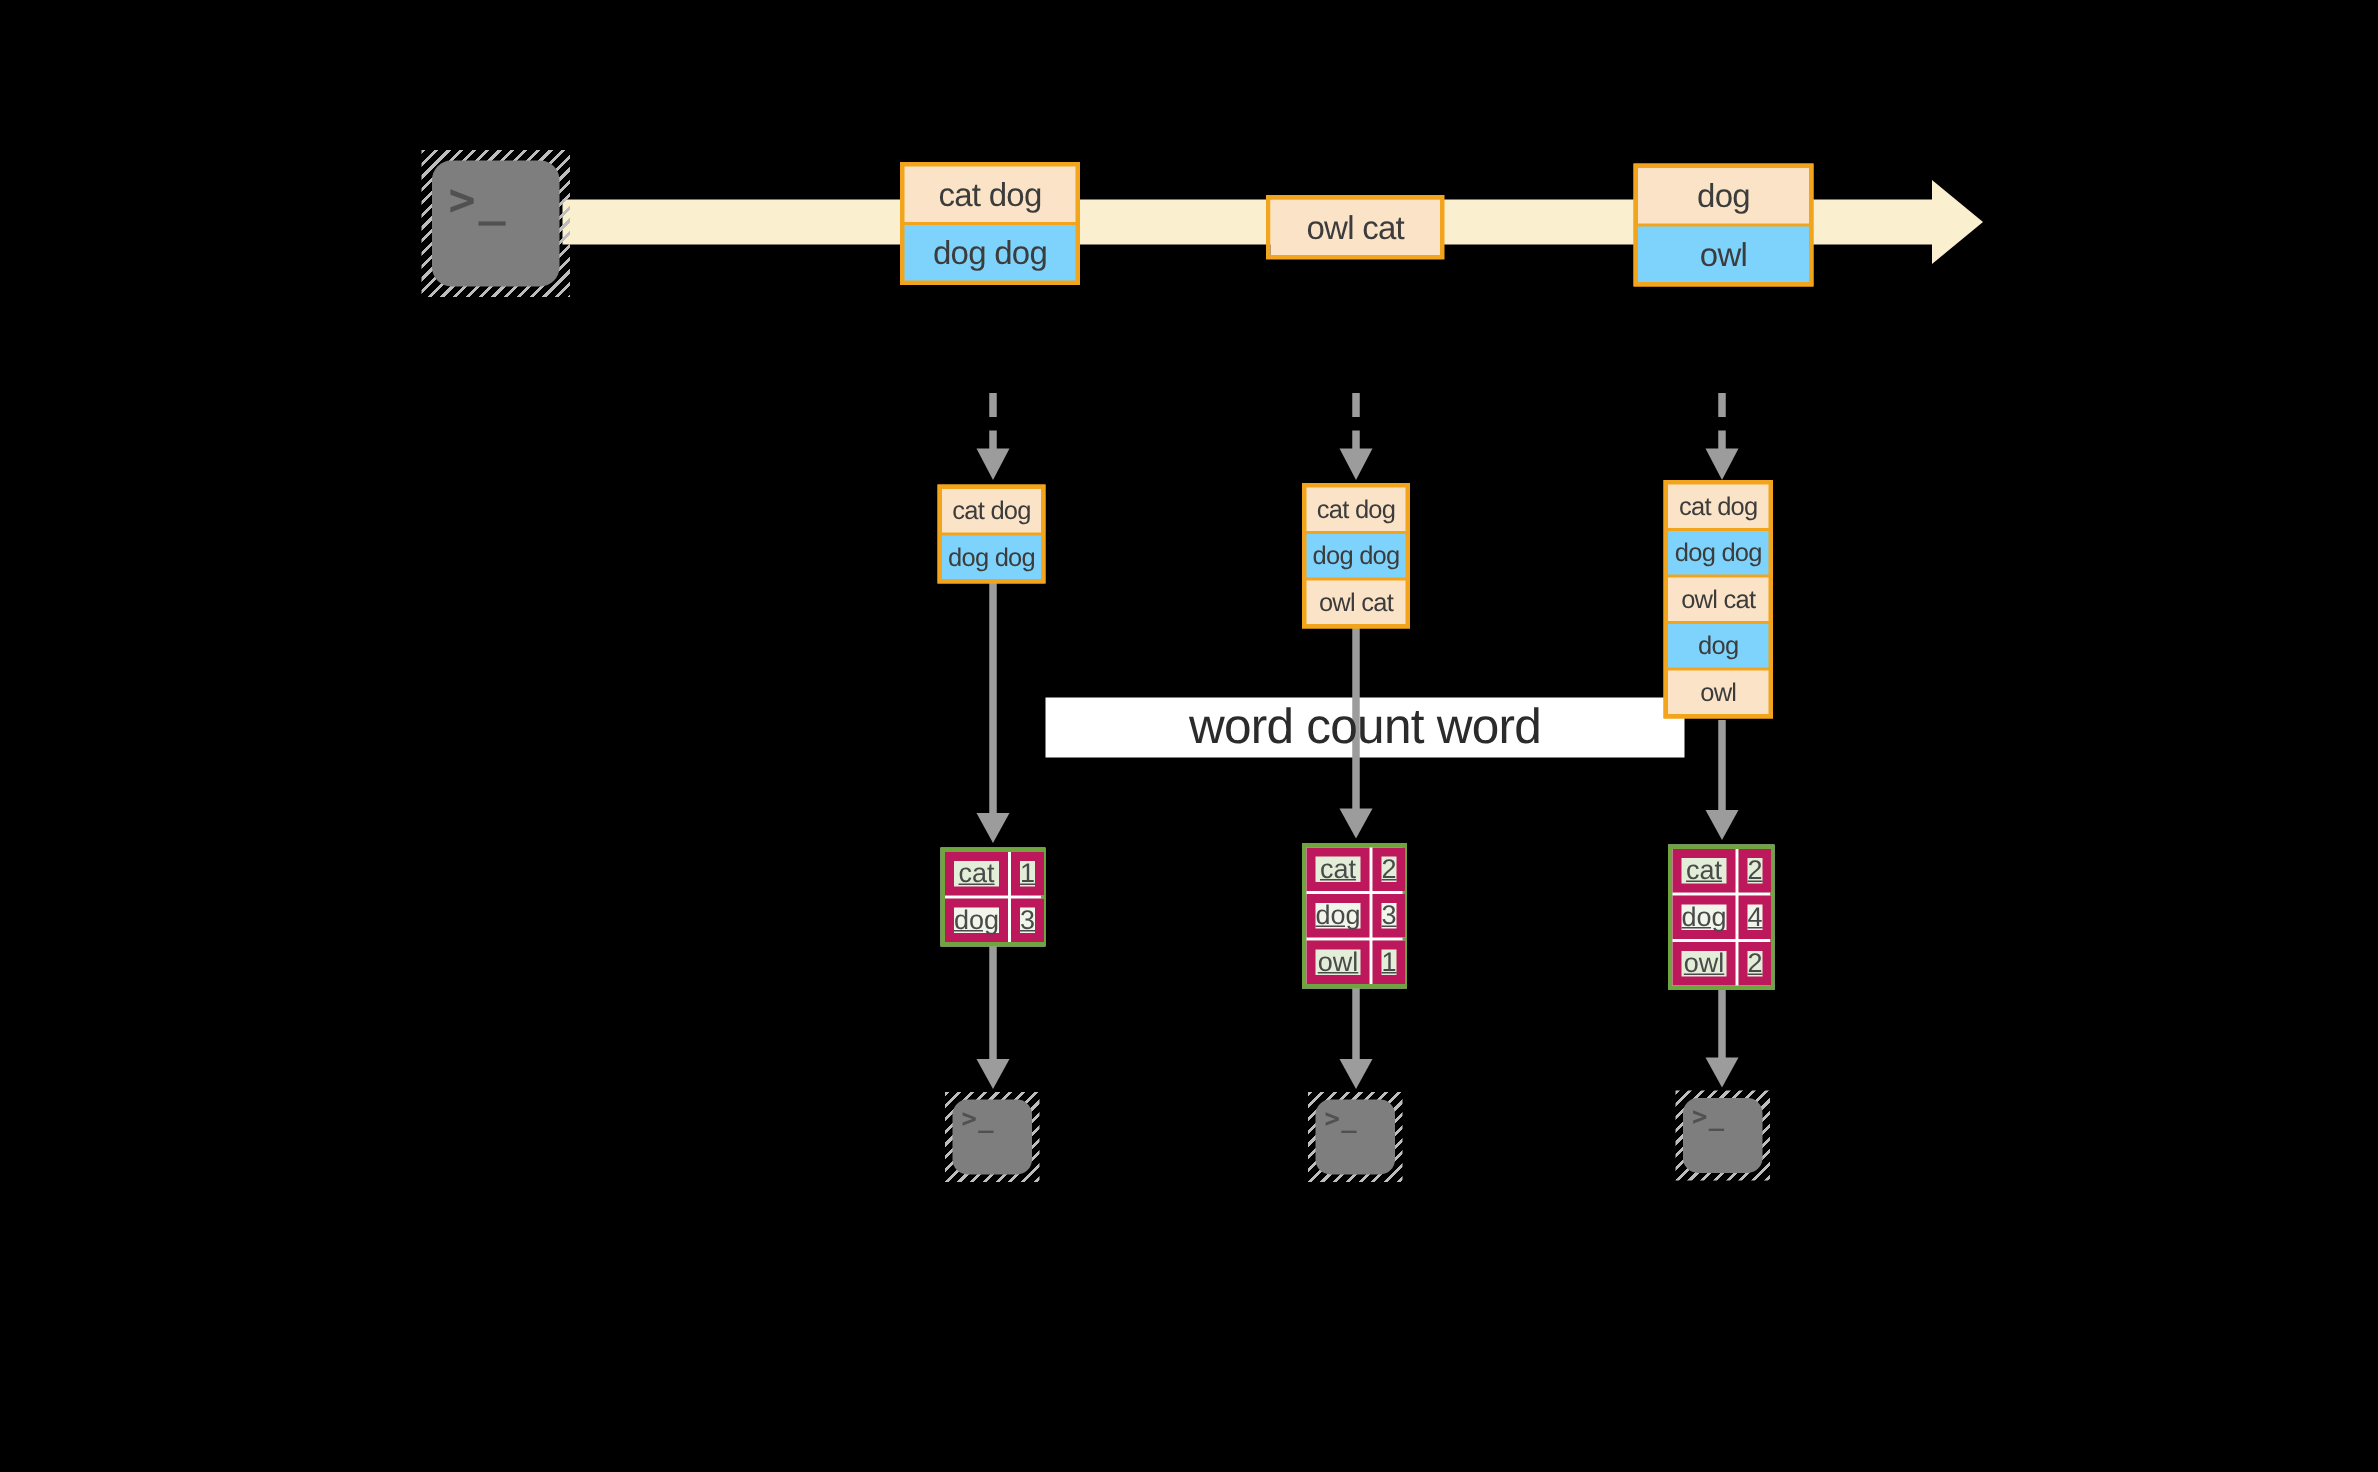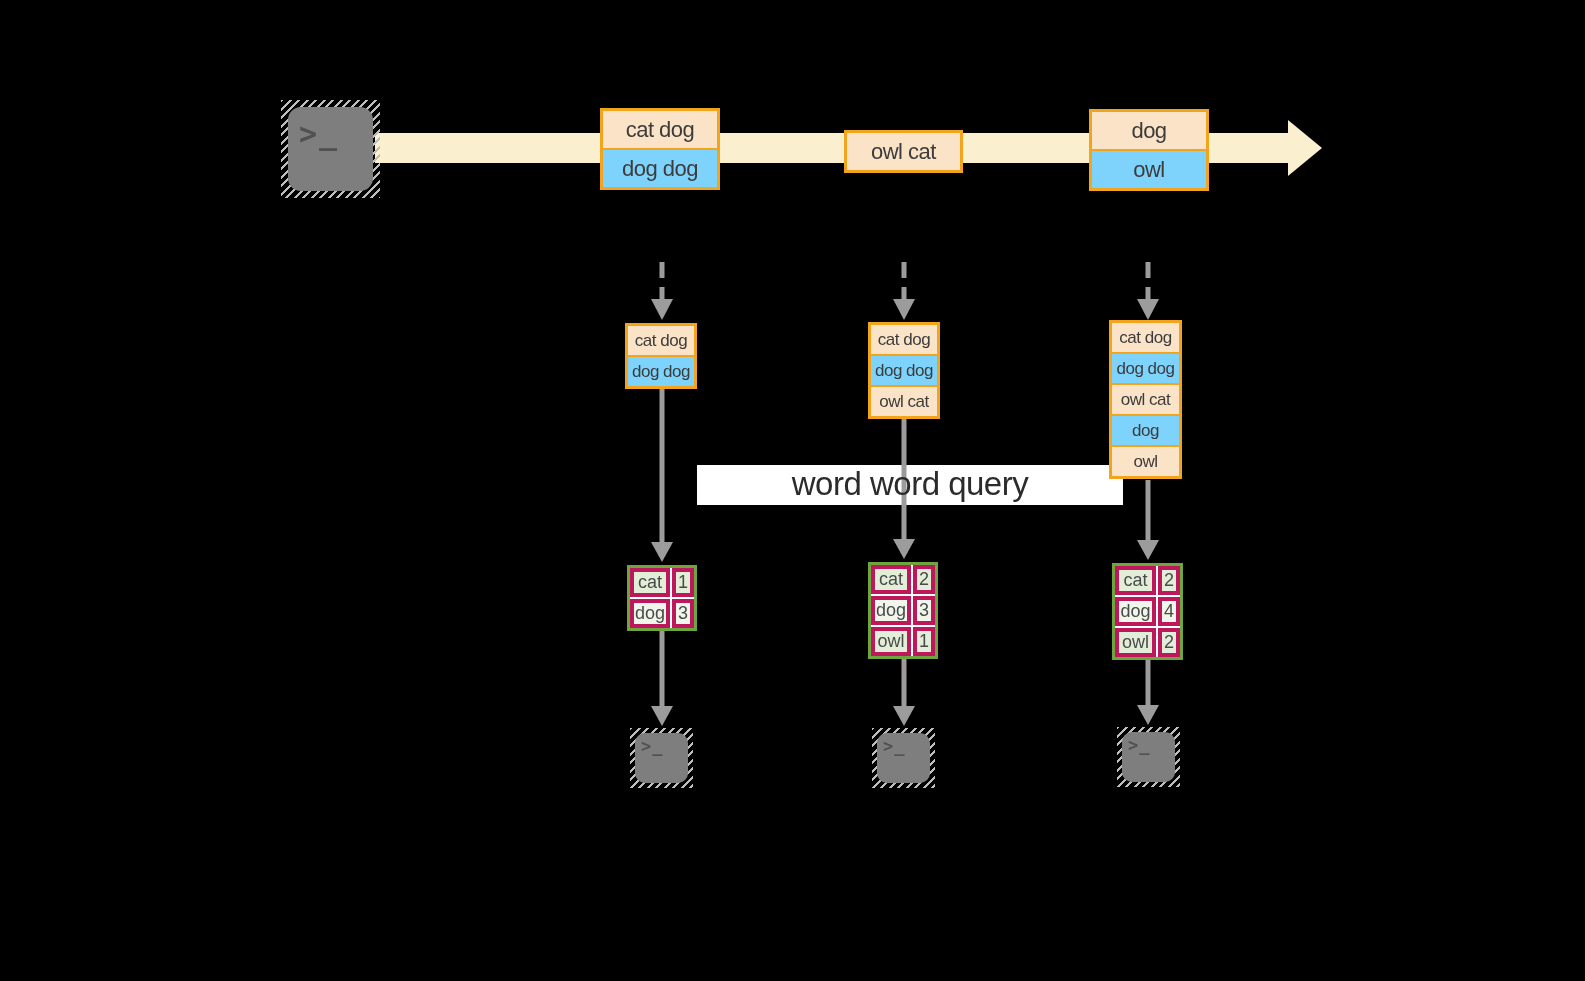--- a/index.html
+++ b/index.html
@@ -54,23 +54,23 @@
   .stack-row + .stack-row{margin-top:2px;}
   #stack-1{left:625px;top:323px;width:72px;}
   #stack-2{left:868px;top:322px;width:72px;}
   #stack-3{left:1109px;top:320px;width:73px;}
   
   .wc-table{
     position:absolute;z-index:2;border:3px solid #6fa53f;background:#ffffff;
     display:grid;grid-template-columns:1fr 22px;gap:2px;
   }
   .wc-cell{
-    border:4px solid #be185d;height:29px;
+    border:6px solid #be185d;height:29px;
     display:flex;align-items:center;justify-content:center;
-    font-size:18px;color:#4a4a4a;
+    font-size:18px;color:#4a4a4a;text-decoration:underline;
   }
   .row-a{background:#e3eed9;}
   .row-b{background:#f1f6eb;}
   #table-1{left:627px;top:565px;width:70px;}
   #table-2{left:868px;top:562px;width:70px;}
   #table-3{left:1112px;top:563px;width:71px;}
 </style>
 </head>
 <body>
 
@@ -120,21 +120,21 @@
         <line x1="904" y1="659" x2="904" y2="707"></line>
         <polygon points="893,706 915,706 904,726" stroke="none"></polygon>
       </g>
       <g>
         <line x1="1148" y1="660" x2="1148" y2="706"></line>
         <polygon points="1137,705 1159,705 1148,725" stroke="none"></polygon>
       </g>
     </g>
   </svg>
 
-  <div class="query-text">word word query</div>
+  <div class="query-text">word count word</div>
 
   <div class="term-icon src">
     <div class="term-body"></div>
     <span class="term-glyph">&gt;_</span>
   </div>
 
   <div class="msg-box" id="msg-1">
     <div class="msg-row fill-a">cat dog</div>
     <div class="msg-row fill-b">dog dog</div>
   </div>

